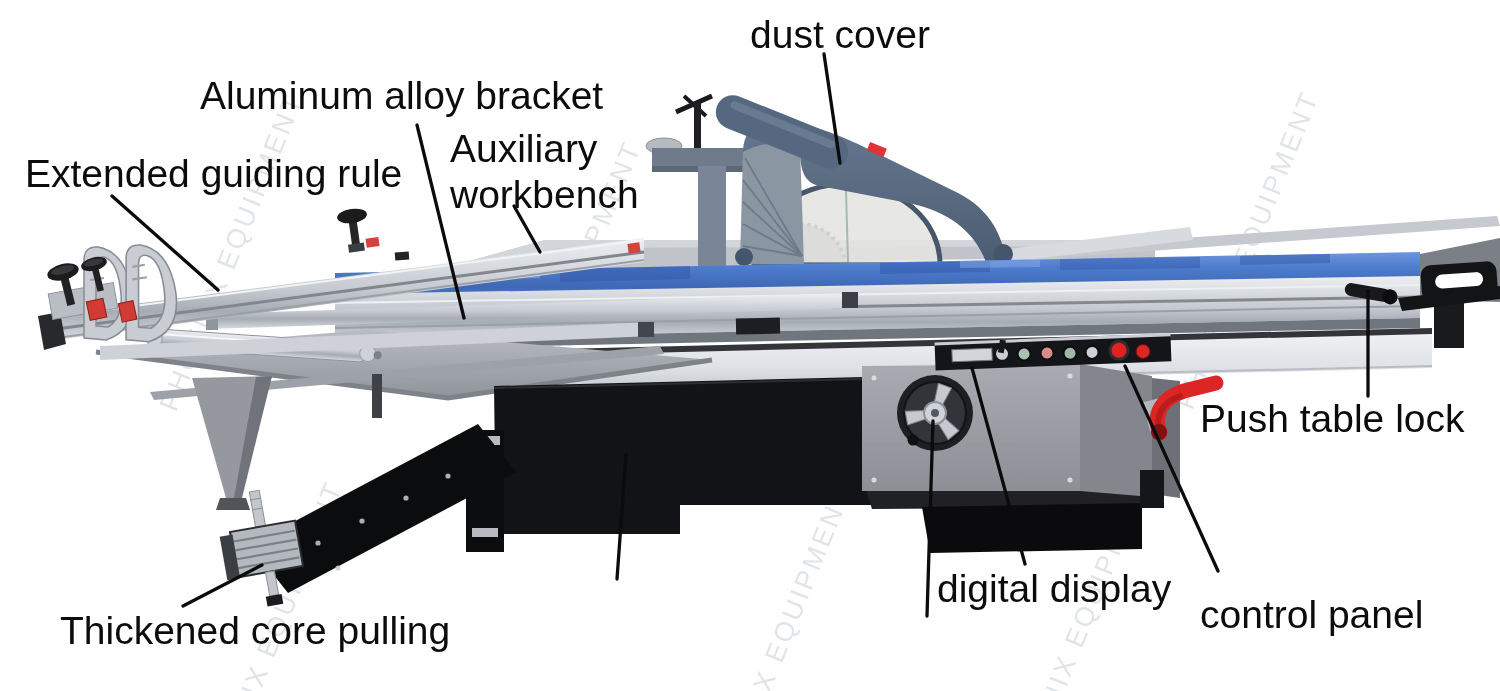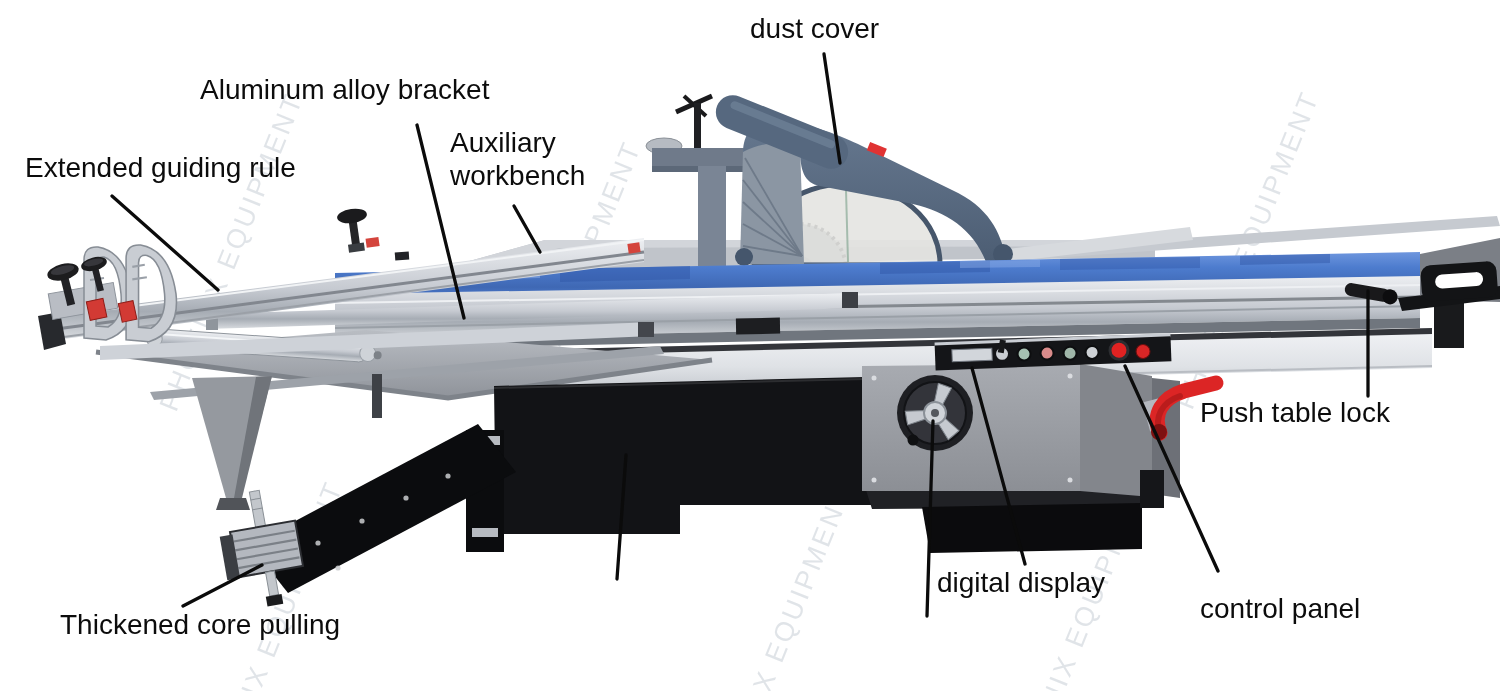--- a/index.html
+++ b/index.html
@@ -1,19 +1,19 @@
 <!DOCTYPE html>
 <html><head>
 <meta charset="utf-8">
 <style>
   html,body{margin:0;padding:0;background:#ffffff;}
   #stage{position:relative;width:1500px;height:691px;background:#ffffff;overflow:hidden;
          font-family:"Liberation Sans",sans-serif;}
   #machine-art{position:absolute;left:0;top:0;}
-  .label{position:absolute;font-size:28px;line-height:1.18;color:#0c0c0c;white-space:nowrap;}
+  .label{position:absolute;font-size:39px;line-height:1.18;color:#0c0c0c;white-space:nowrap;}
   .label.center{white-space:normal;text-align:left;}
   .wm{position:absolute;font-size:27px;letter-spacing:3px;color:#cdd3da;opacity:.6;
       white-space:nowrap;transform:translate(-50%,-50%) rotate(-68deg);}
 </style>
 </head>
 <body>
 
 <div id="stage">
 
   <div class="wm" style="left:232px;top:252px">PHOENIX EQUIPMENT</div>

